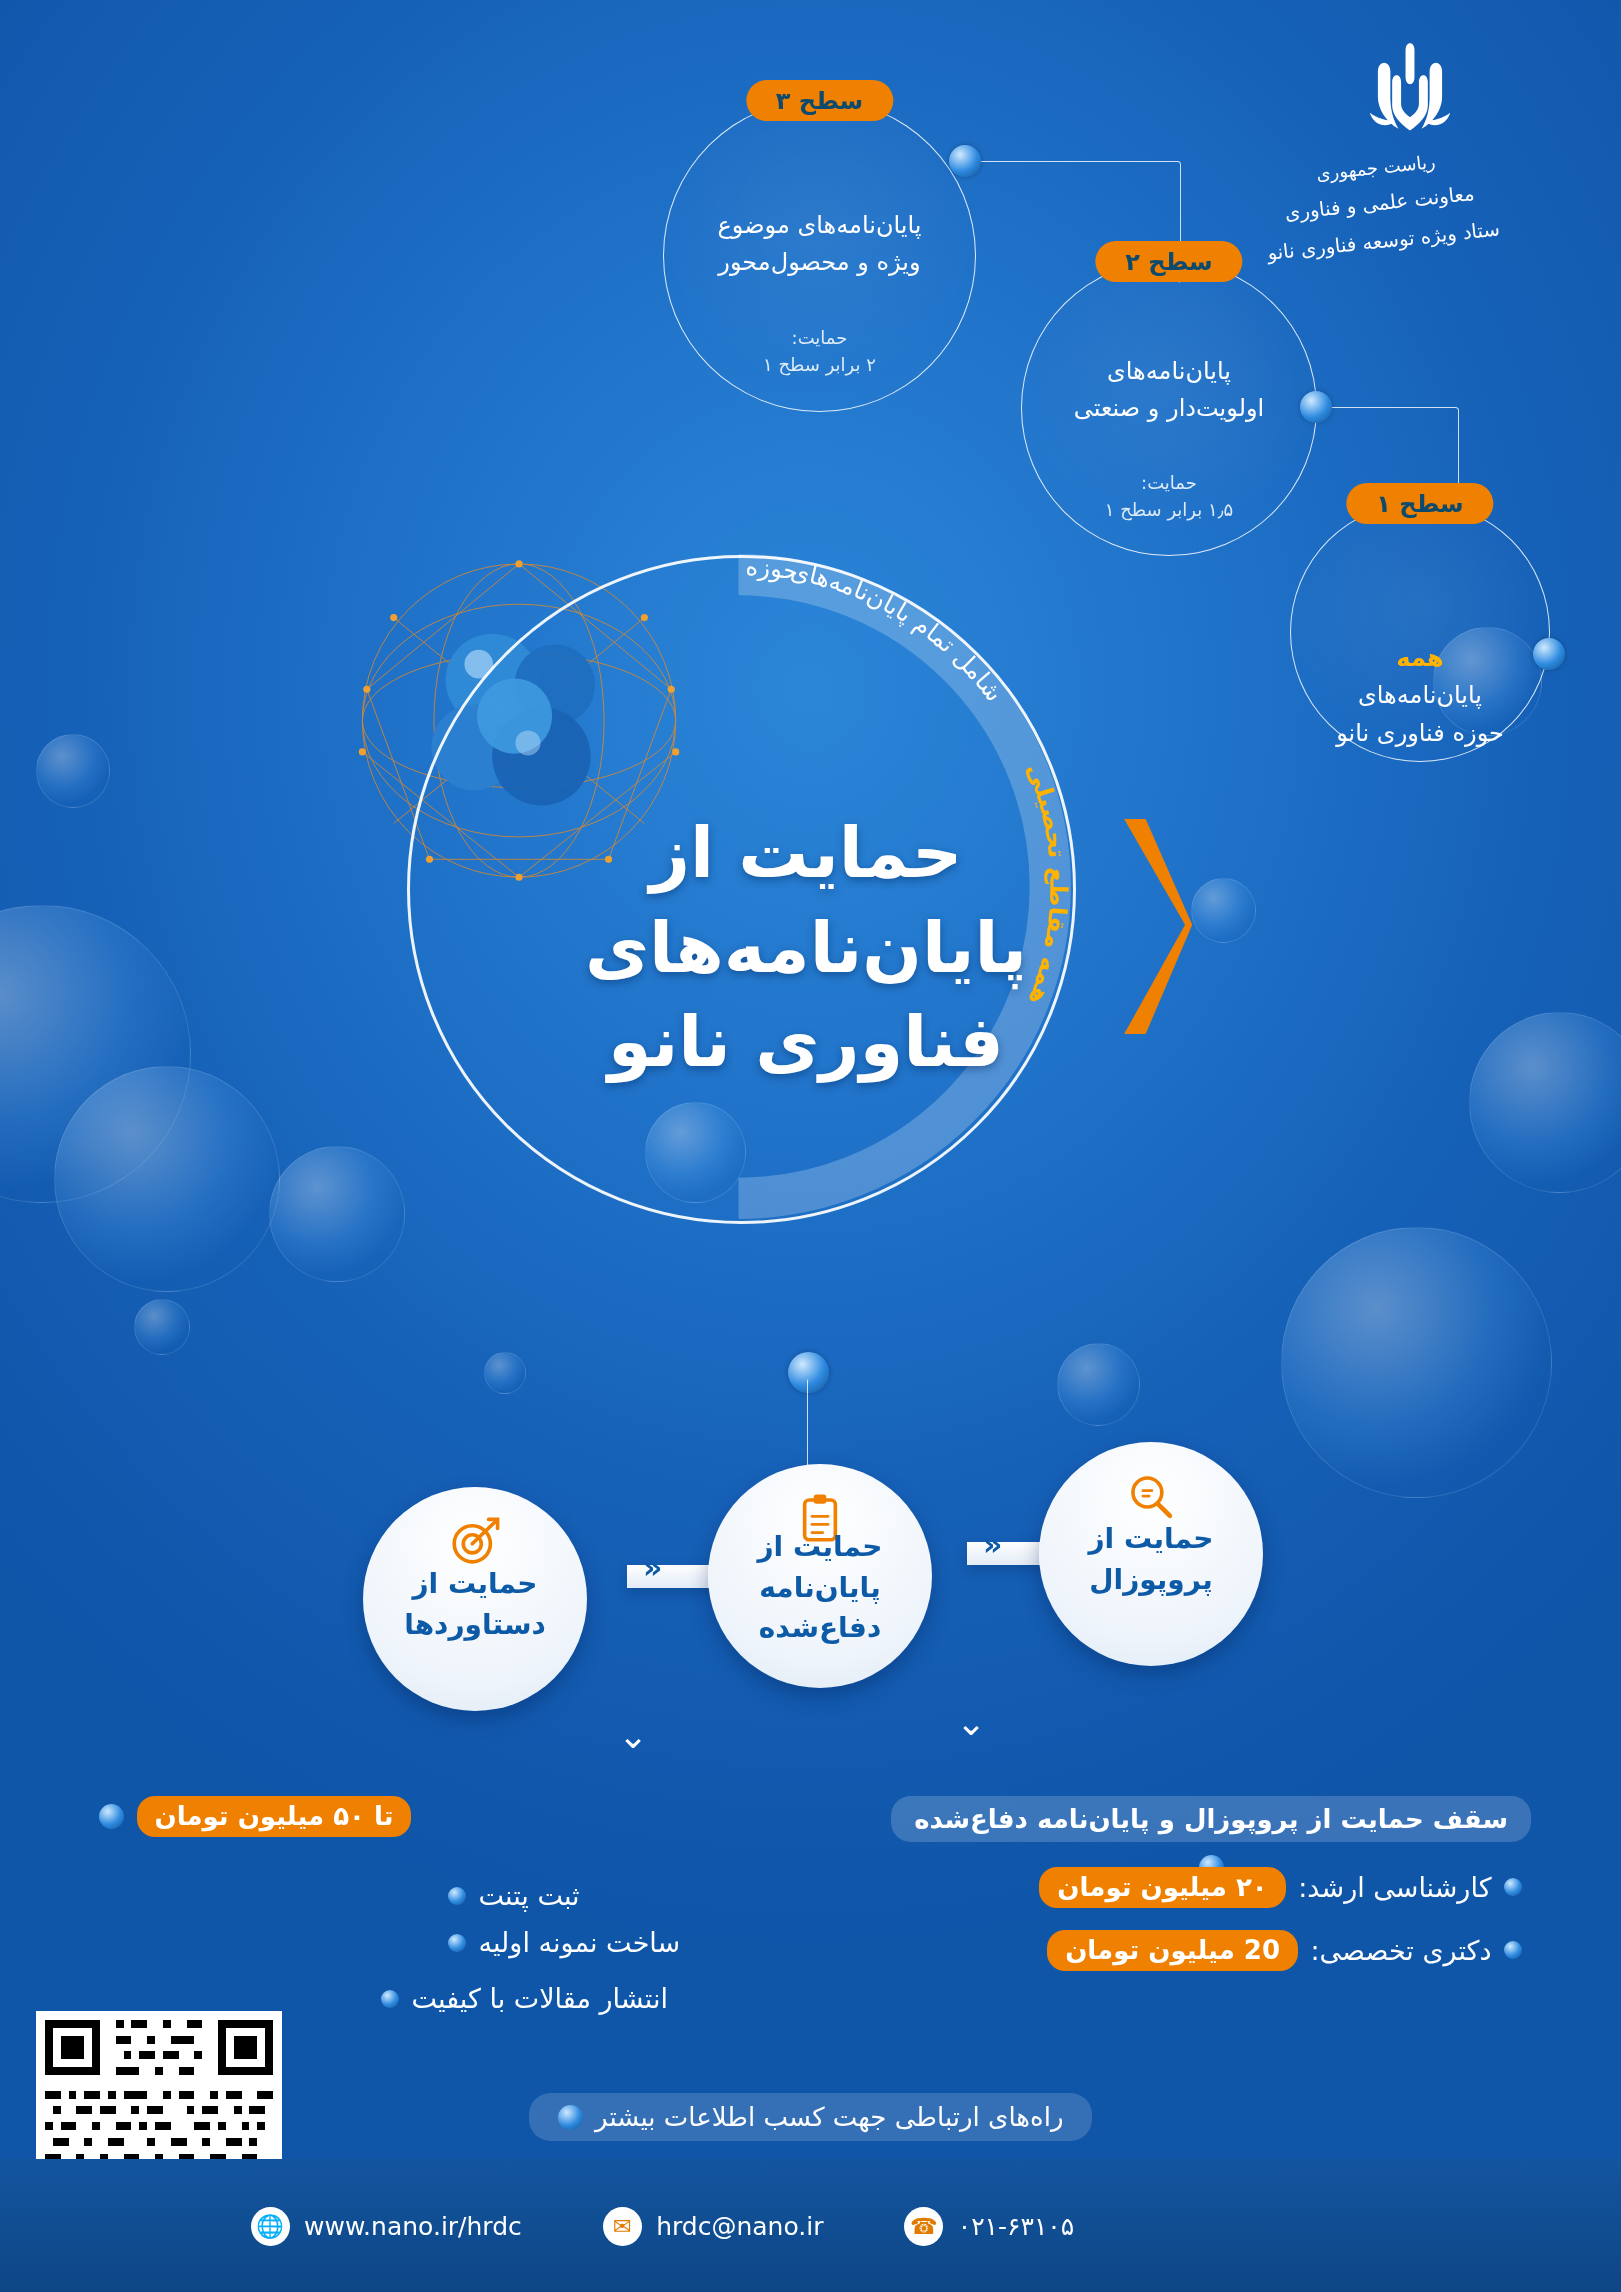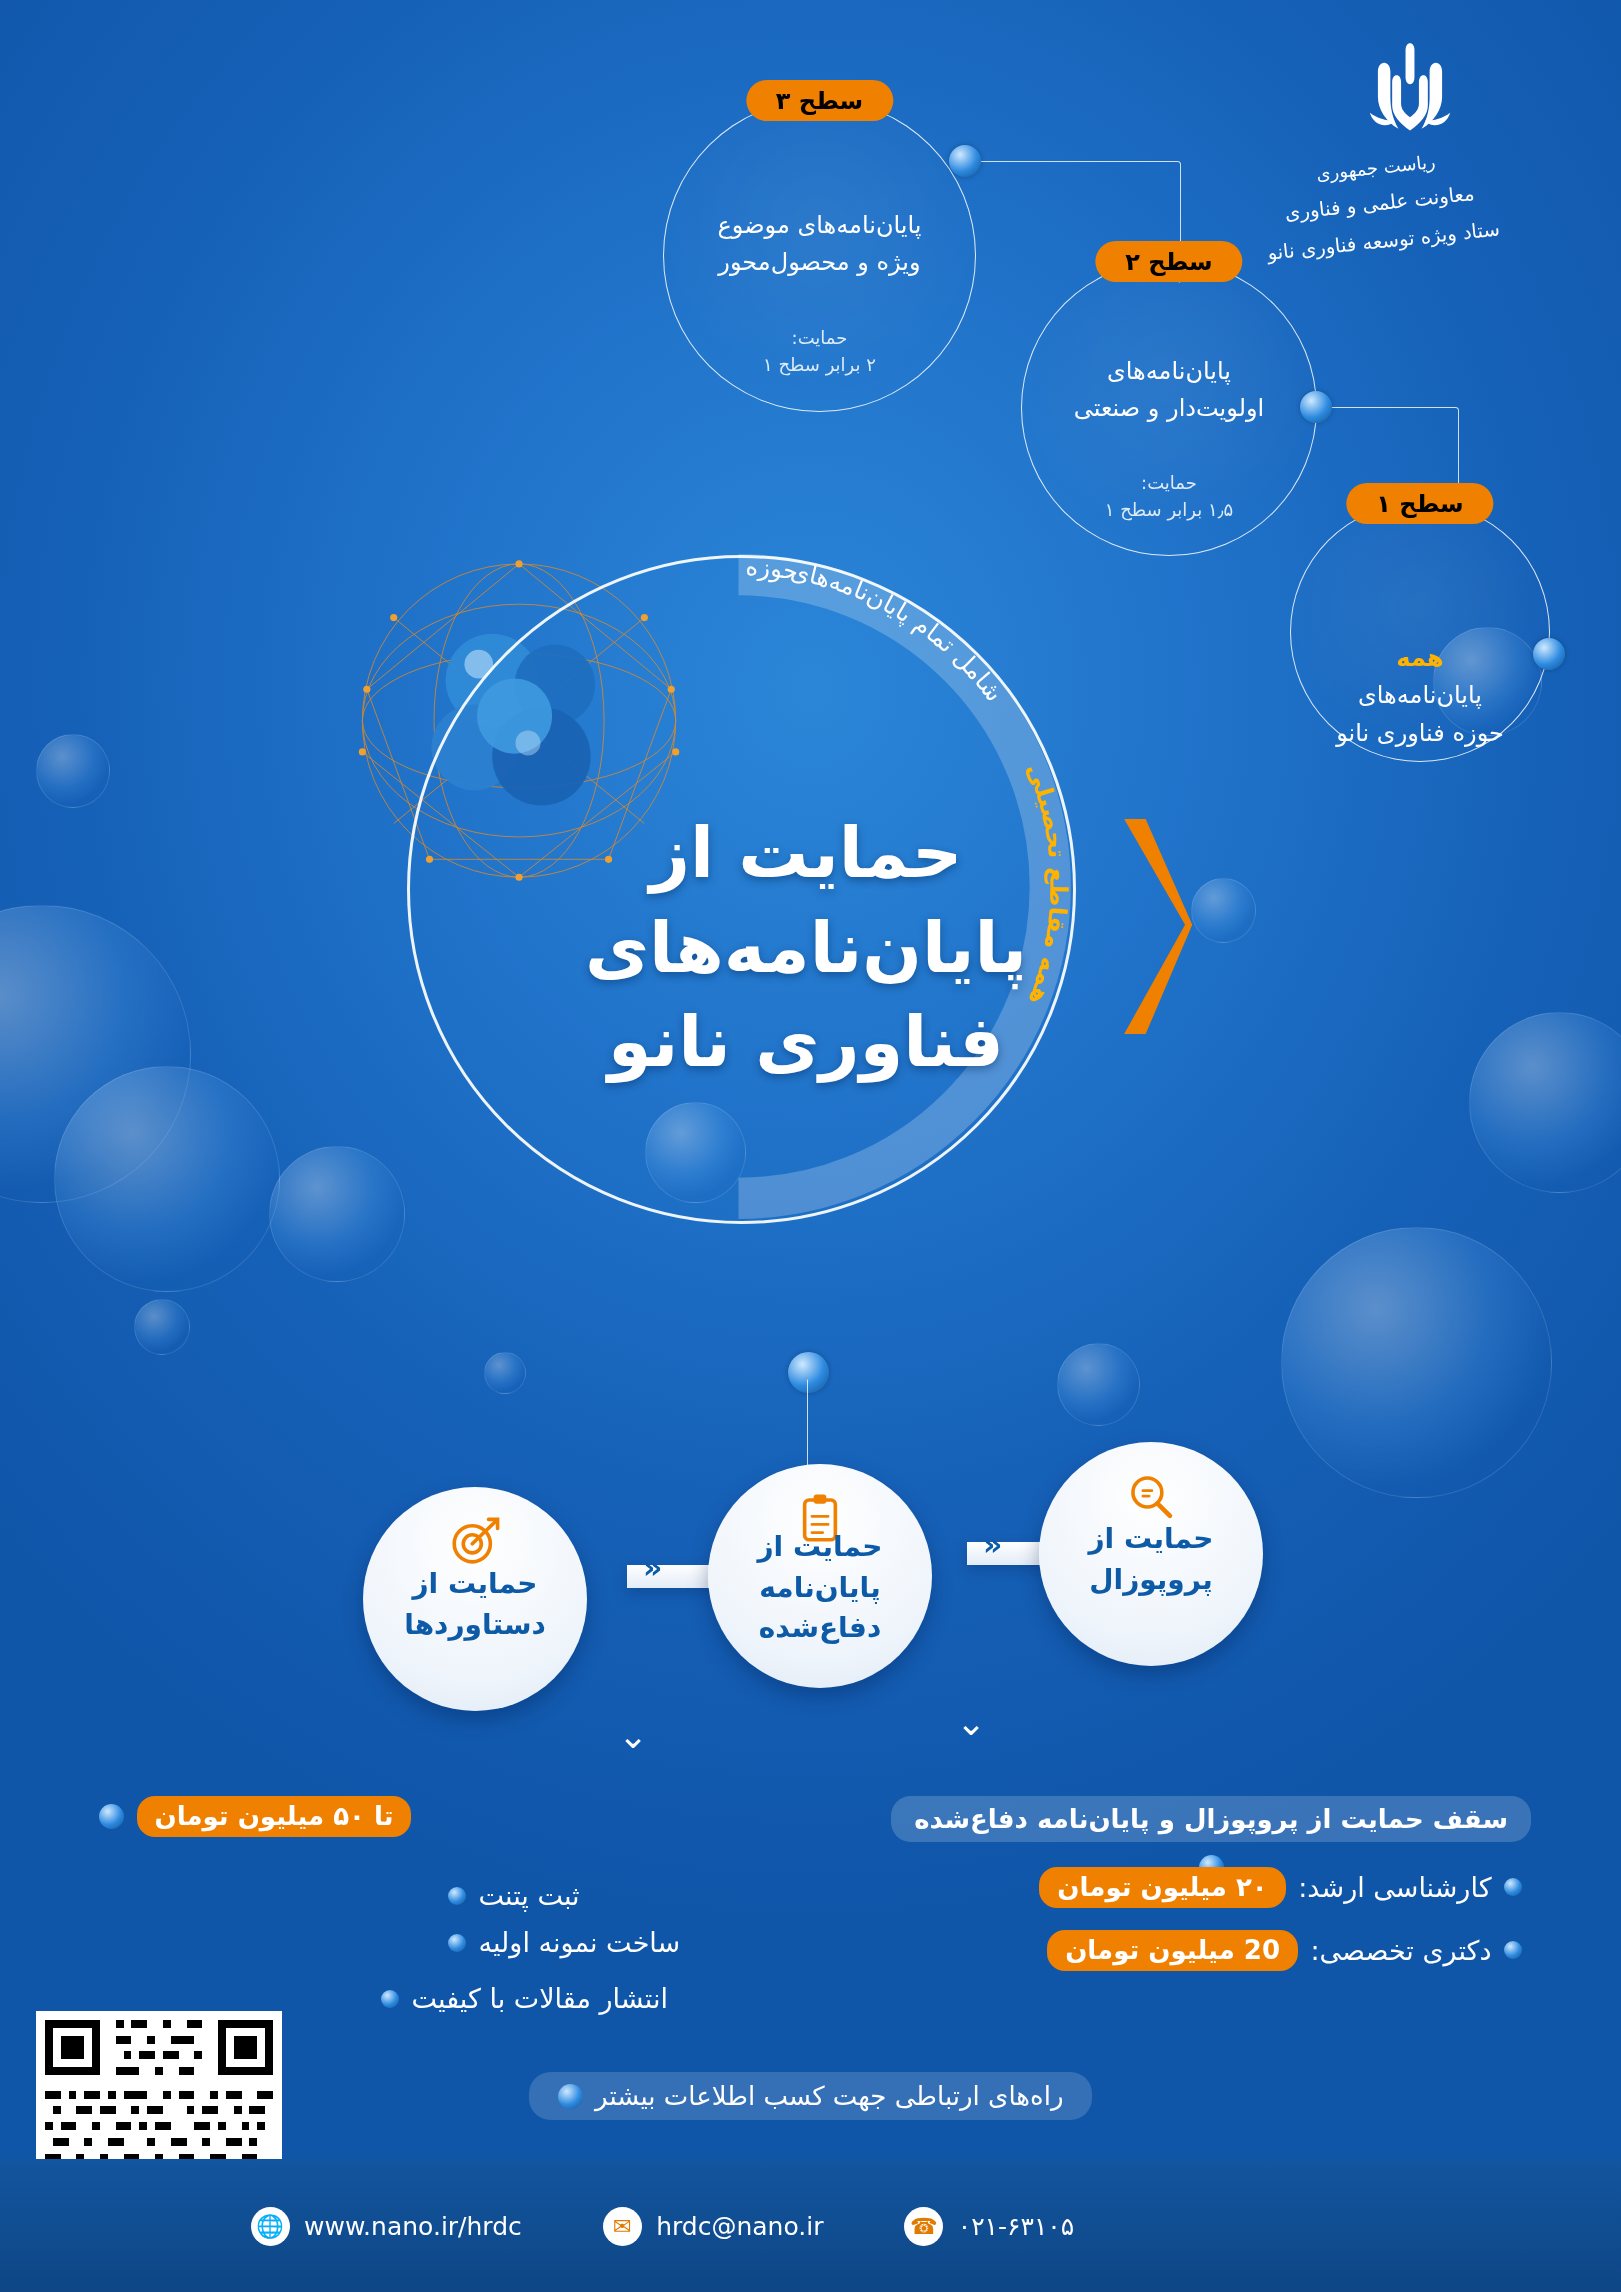--- a/index.html
+++ b/index.html
@@ -40,21 +40,21 @@
   .logo-lines{margin-top:5.4px;text-align:center;line-height:1.9;
      transform:rotate(-6deg);transform-origin:60% 0%;}
   .logo-lines div{font-size:19.7px;letter-spacing:0.4px;white-space:nowrap;}
   .logo-lines div:nth-child(1){font-size:18px;}
 
   
   .lvl{position:absolute;border-radius:50%;border:1.8px solid rgba(255,255,255,.85);
        box-sizing:border-box;color:#fff;text-align:center;
        background:radial-gradient(circle at 50% 40%, rgba(255,255,255,.06), rgba(255,255,255,0) 70%);}
   .lvl .tag{position:absolute;left:50%;transform:translateX(-50%);
-       background:#f08000;color:#000000;font-size:24px;font-weight:bold;
+       background:#f08000;color:#0c4a6e;font-size:24px;font-weight:bold;
        padding:6.3px 30px;border-radius:23px;white-space:nowrap;}
   .lvl .body{position:absolute;left:0;right:0;text-align:center;font-size:24px;line-height:1.55;}
   .lvl .sup{position:absolute;left:0;right:0;color:rgba(255,255,255,.85);font-size:18px;line-height:1.5;}
 
   .lvl3{width:313px;height:313px;left:663px;top:99px;}
   .lvl3 .tag{top:-19.7px;}
   .lvl3 .body{top:107px;}
   .lvl3 .sup{top:224px;}
   .lvl2{width:296px;height:296px;left:1021px;top:260px;}
   .lvl2 .tag{top:-19.7px;}
@@ -116,21 +116,21 @@
   
   .footer{position:absolute;left:0;bottom:0;width:1621px;height:134px;
      background:linear-gradient(180deg,#13559f,#0e4685);}
   .footer .items{display:flex;justify-content:center;align-items:center;gap:81px;height:100%;
      color:#fff;font-size:25px;padding-right:296px;box-sizing:border-box;}
   .fitem{display:flex;align-items:center;gap:14.3px;direction:ltr;}
   .fic{width:39px;height:39px;border-radius:50%;background:#fff;color:#e07b00;
      display:flex;align-items:center;justify-content:center;font-size:22.4px;}
   .qr{position:absolute;left:36px;bottom:36px;width:246px;height:246px;background:#fff;padding:9px;box-sizing:border-box;}
   .qr svg{width:100%;height:100%;}
-  .contact-head{position:absolute;left:0;right:0;bottom:173px;display:flex;justify-content:center;}
+  .contact-head{position:absolute;left:0;right:0;bottom:152px;display:flex;justify-content:center;}
   .contact-head .inner{display:flex;align-items:center;gap:12.5px;background:rgba(255,255,255,.16);
      border-radius:21.5px;padding:9px 29px;color:#fff;font-size:26px;}
 </style>
 </head>
 <body>
 
 <div class="poster">
 
   <div class="bub b1"></div>
   <div class="bub b2"></div>

